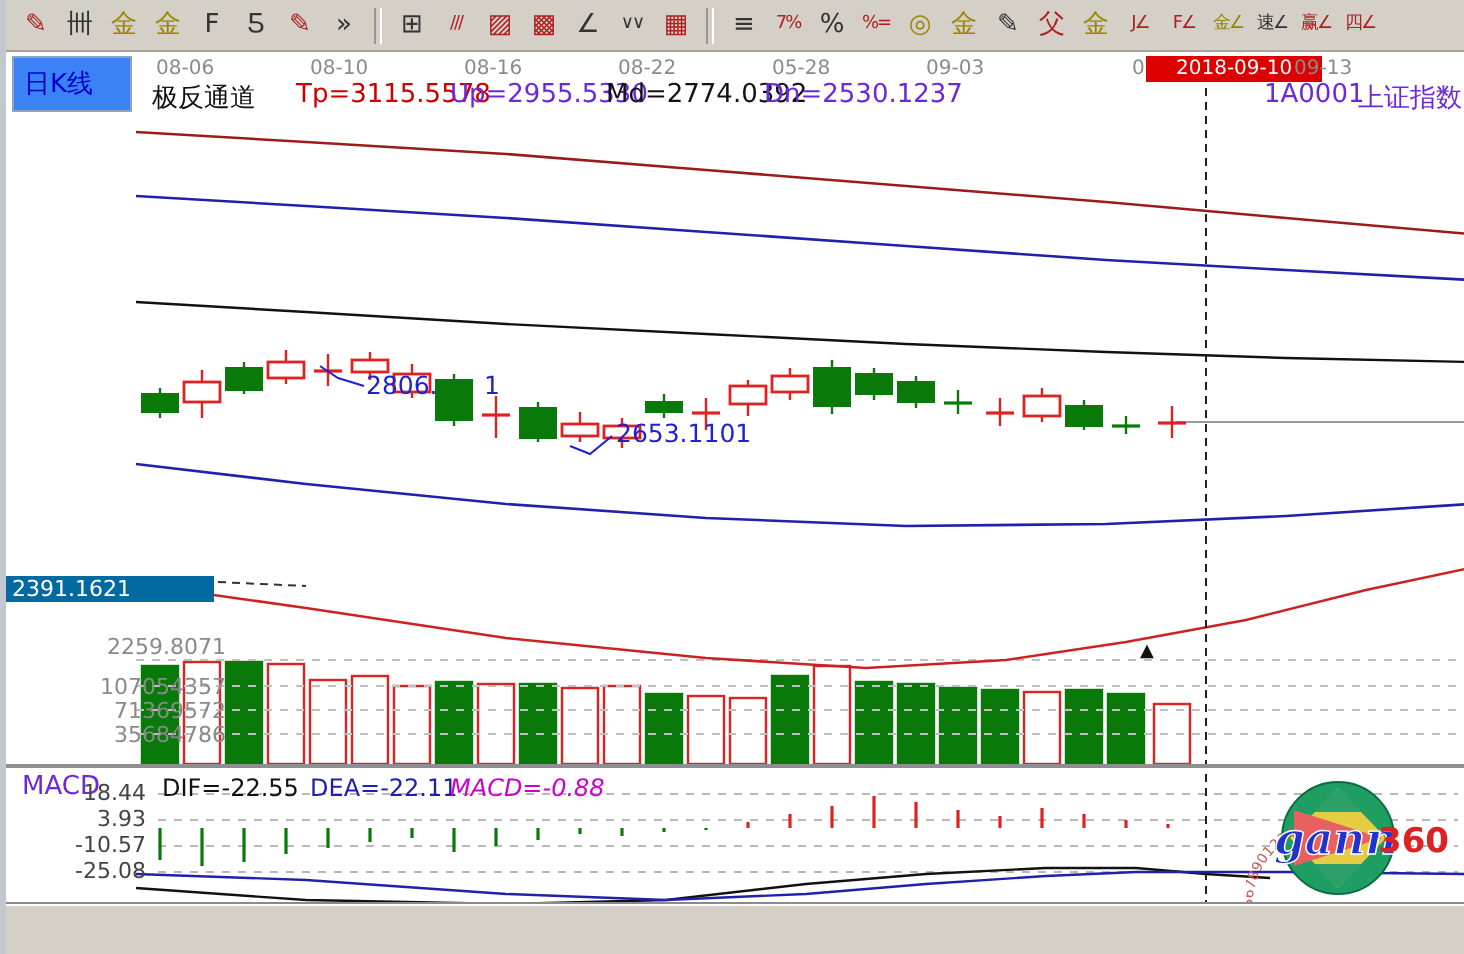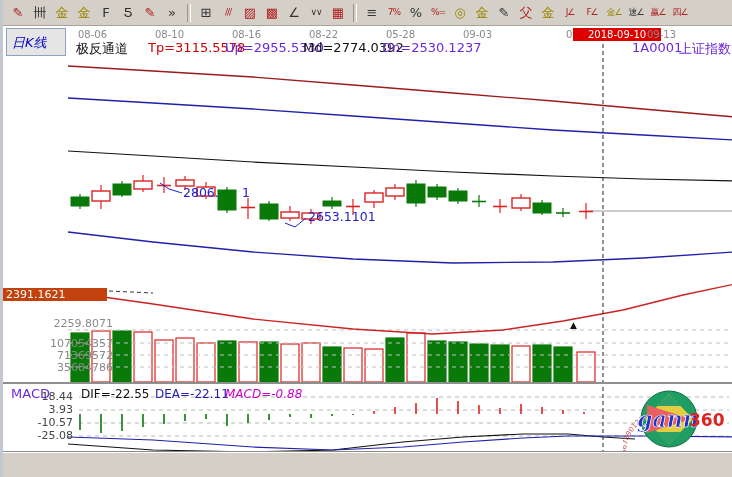--- a/index.html
+++ b/index.html
@@ -10,27 +10,27 @@
            border-bottom:1px solid #a8a49c;display:flex;align-items:center;padding-left:4px;box-sizing:border-box;}
   .tb-icon{width:22px;height:20px;display:flex;align-items:center;justify-content:center;
            font-size:13px;line-height:1;cursor:pointer;flex:0 0 auto;}
   .tb-icon.small{font-size:9px;letter-spacing:-1px;}
   .tb-sep{width:2px;height:18px;border-left:1px solid #9a968e;border-right:1px solid #ffffff;margin:0 4px;flex:0 0 auto;}
   
   #chart-bg{position:absolute;left:0;top:26px;width:732px;height:426px;background:#ffffff;}
   #chart-canvas{position:absolute;left:0;top:26px;width:732px;height:426px;z-index:2;}
   #overlay{position:absolute;left:0;top:0;width:732px;height:477px;z-index:3;pointer-events:none;}
   .abs{position:absolute;white-space:nowrap;}
-  #kline-box{left:3px;top:28px;width:60px;height:28px;background:#e5e5e5;border:1px solid #8fa3bf;
-             color:#0000cc;font-size:13px;line-height:28px;padding-left:5px;box-sizing:border-box;font-style:italic;}
+  #kline-box{left:3px;top:28px;width:60px;height:28px;background:#3b82f6;border:1px solid #8fa3bf;
+             color:#0000cc;font-size:13px;line-height:28px;padding-left:5px;box-sizing:border-box;}
   .date-lbl{top:29px;color:#8a8a8a;font-size:10px;}
   .date-hl{top:28px;background:#dd0000;color:#ffffff;font-size:10px;padding:1px 15px;}
   .row2{top:40px;font-size:13px;}
   .red{color:#cc0000;} .blue{color:#6d28d9;} .blk{color:#111111;}
-  #left-price{left:0;top:288px;width:104px;height:13px;background:#c2410c;color:#ffffff;
+  #left-price{left:0;top:288px;width:104px;height:13px;background:#0369a1;color:#ffffff;
               font-size:11px;line-height:13px;padding-left:3px;box-sizing:border-box;}
   .scale-lbl{width:105px;text-align:right;font-size:11px;color:#8a8a8a;}
   .macd-scale{left:8px;width:62px;text-align:right;font-size:11px;color:#444;}
   .sep-line{left:0;width:732px;height:2px;background:#8f8f8f;}
   
   #statusbar{position:absolute;left:0;top:452px;width:732px;height:25px;background:#d4d0c8;
              border-top:1px solid #ffffff;box-shadow:0 -1px 0 #8a8a8a;z-index:4;font-size:12px;}
   
   #logo{position:absolute;left:620px;top:388px;width:112px;height:64px;z-index:3;}
   .gann-name{font-family:"DejaVu Serif","Liberation Serif",serif;font-style:italic;font-weight:bold;}

